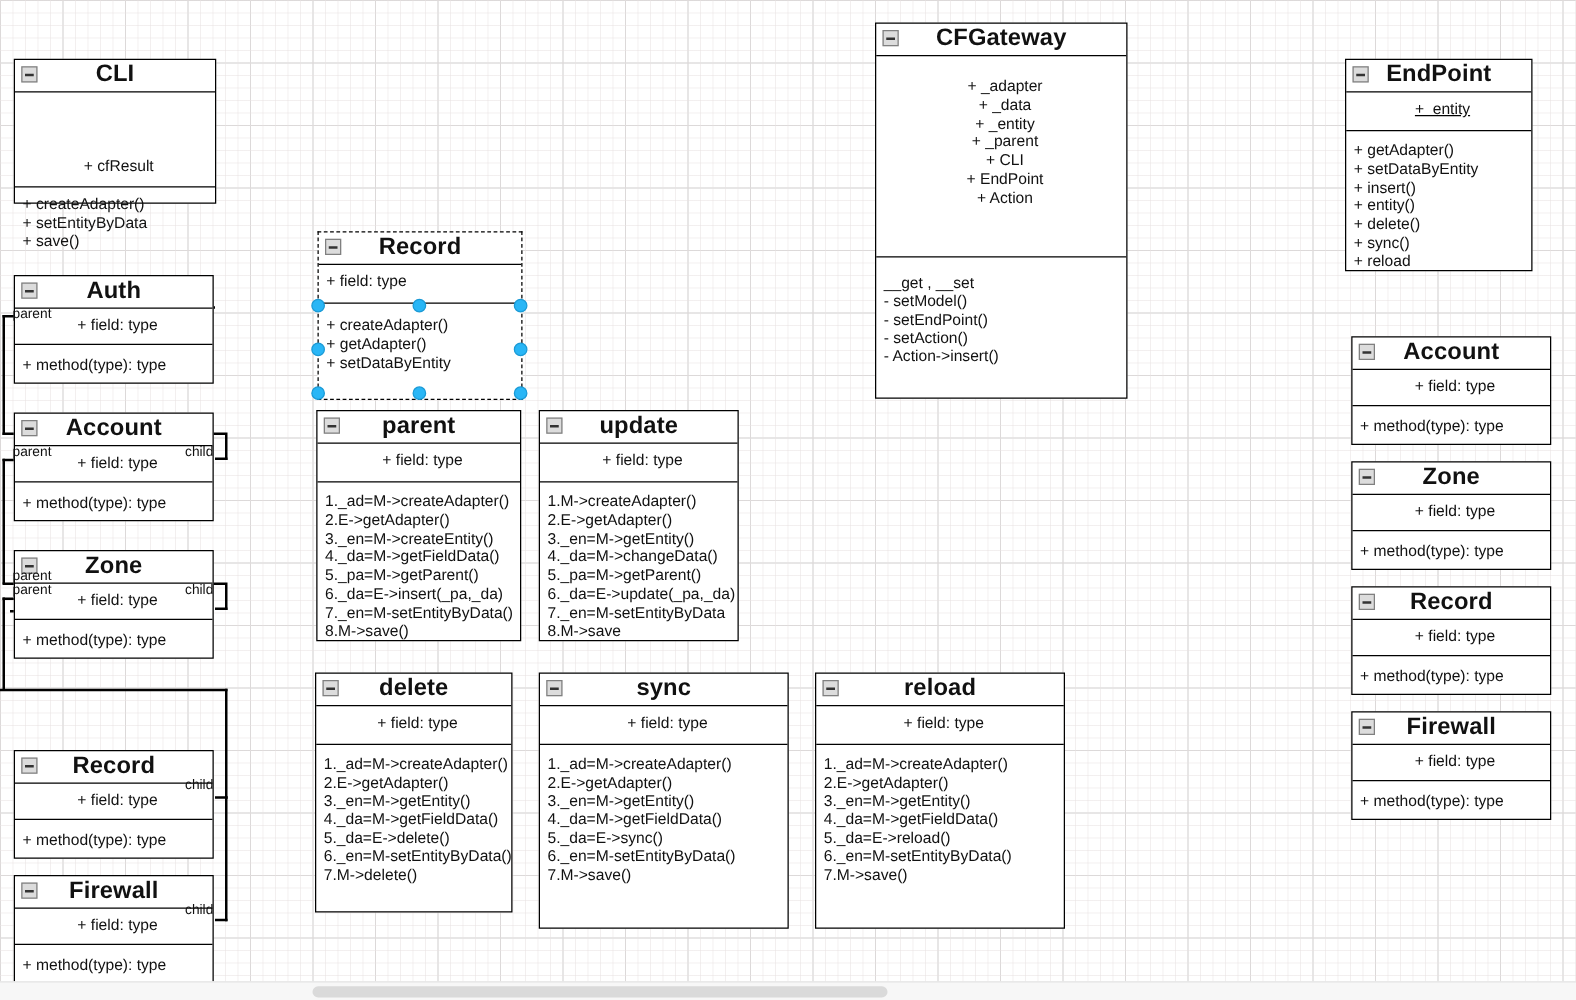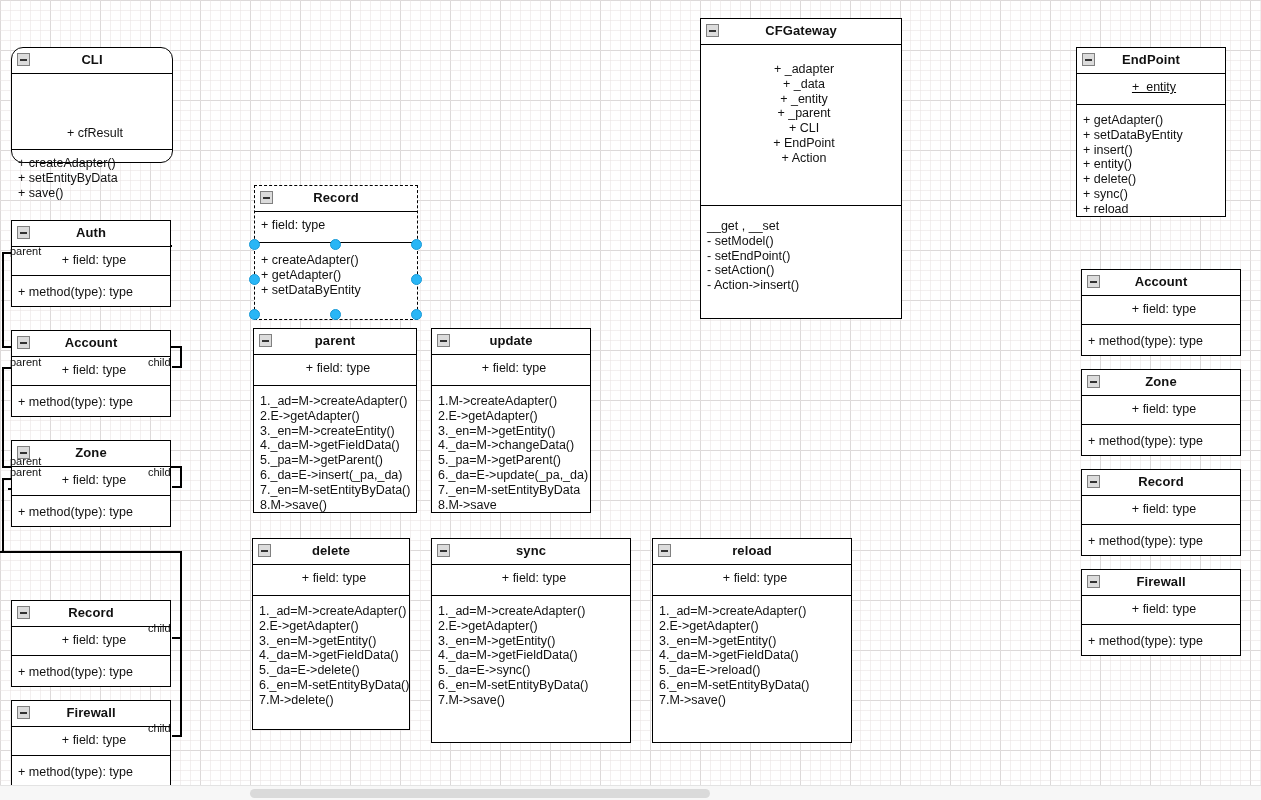--- a/index.html
+++ b/index.html
@@ -34,21 +34,21 @@
     z-index: 5;
   }
   .uml .title-bar {
     position: relative;
     height: 26px;
     border-bottom: 1.6px solid #000000;
     box-sizing: border-box;
   }
   .uml .title-text {
     text-align: center;
-    font-size: 13px;
+    font-size: 19px;
     font-weight: bold;
     color: #111111;
     line-height: 24px;
     letter-spacing: .1px;
   }
   .collapse-icon {
     position: absolute;
     left: 5px; top: 5px;
     width: 13px; height: 13px;
     background: #dcdcdc;
@@ -164,21 +164,21 @@
 
   <div class="edge-label" style="left:10px; top:245px;">parent</div>
   <div class="edge-label" style="left:10px; top:356px;">parent</div>
   <div class="edge-label" style="left:148px; top:356px;">child</div>
   <div class="edge-label" style="left:10px; top:455px;">parent</div>
   <div class="edge-label" style="left:10px; top:466px;">parent</div>
   <div class="edge-label" style="left:148px; top:466px;">child</div>
   <div class="edge-label" style="left:148px; top:622px;">child</div>
   <div class="edge-label" style="left:148px; top:722px;">child</div>
 
-  <div class="uml" style="left:11px; top:47px; width:162px; height:116px;border-radius:12px;">
+  <div class="uml" style="left:11px; top:47px; width:162px; height:116px;">
     <div class="title-bar">
       <span class="collapse-icon"></span>
       <div class="title-text">CLI</div>
     </div>
     <div class="section bordered" style="height:30px;margin-top:46px;">
       <div class="row">+ cfResult</div>
     </div>
     <div class="section">
       <div class="row">+ createAdapter()</div>
       <div class="row">+ setEntityByData</div>

